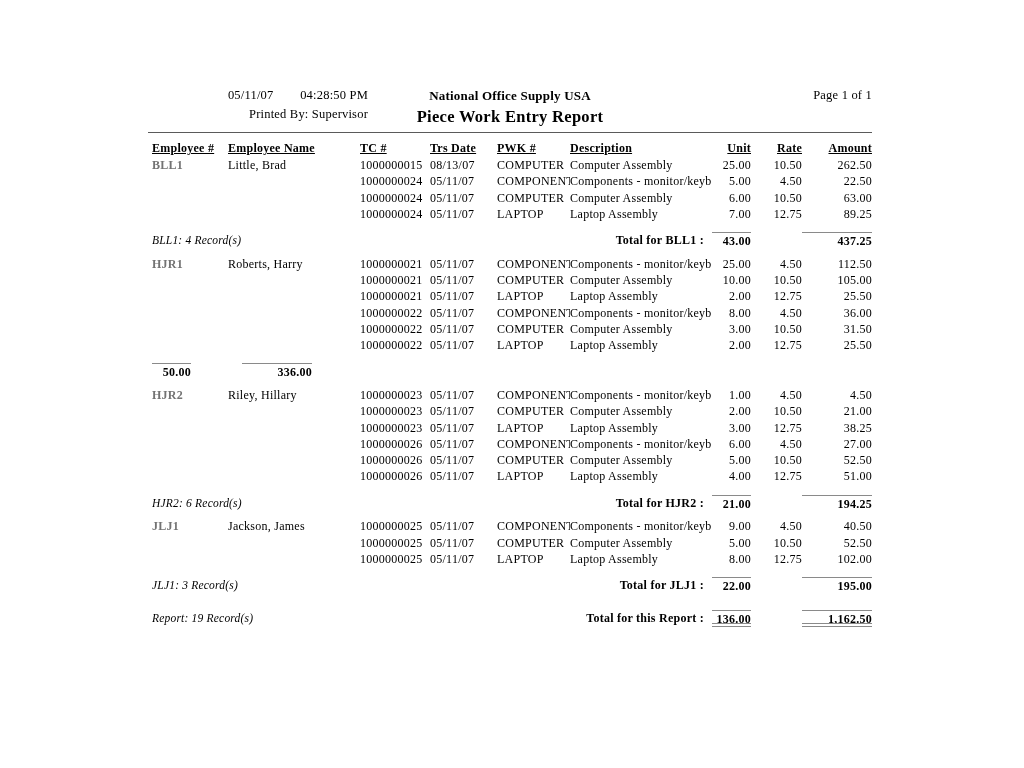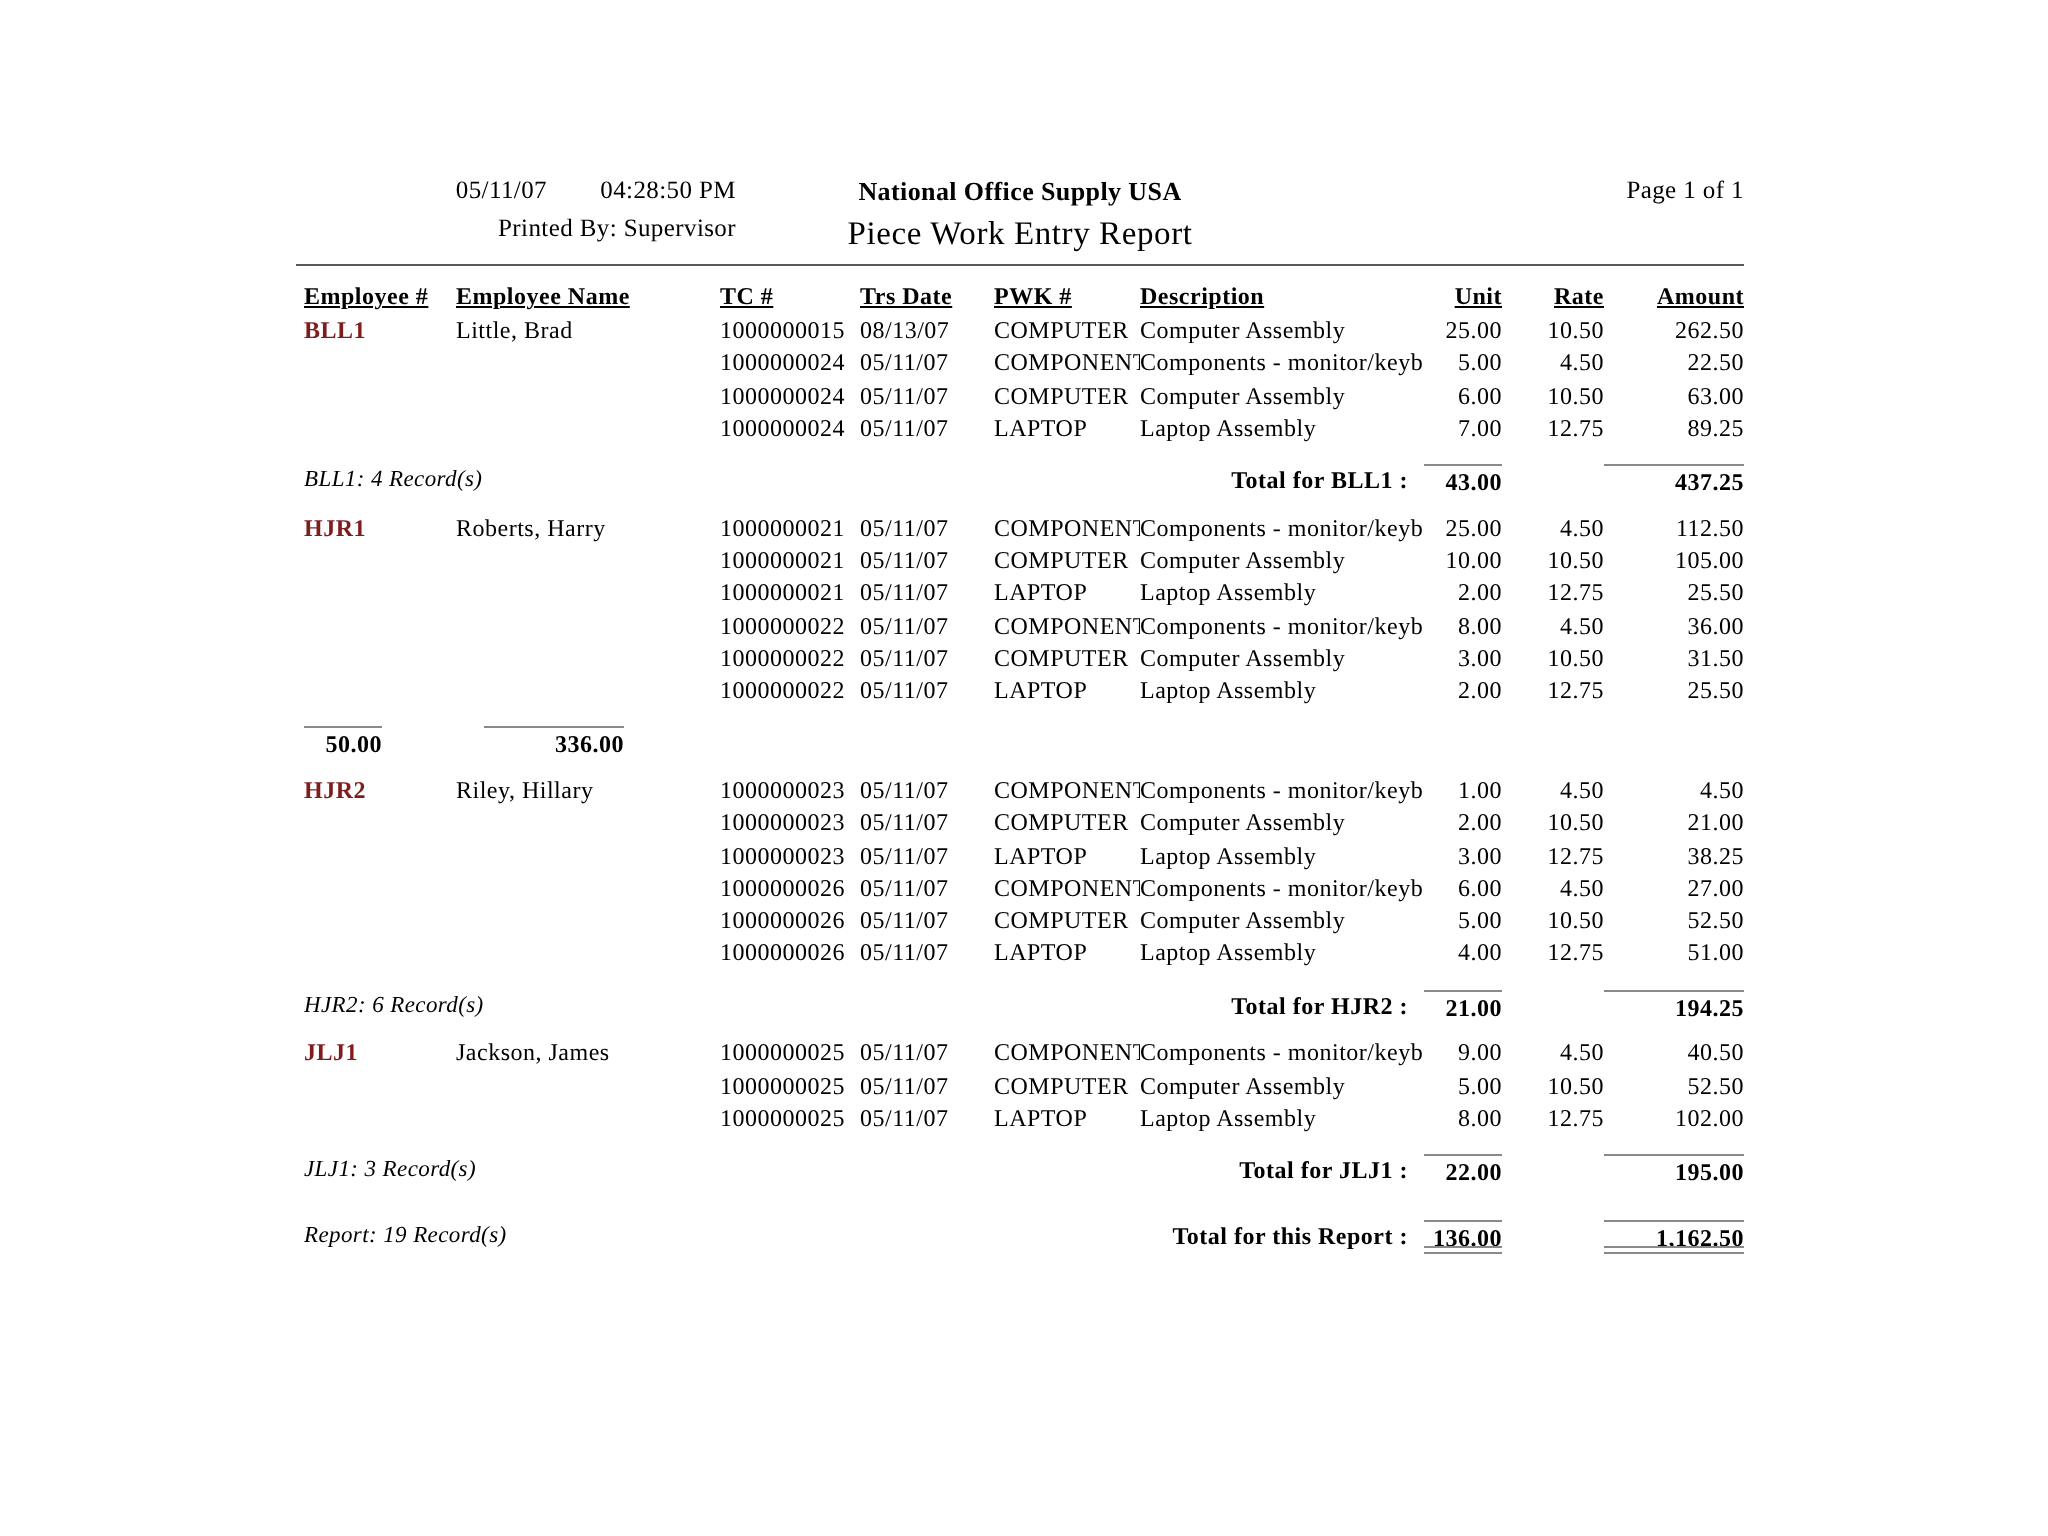--- a/index.html
+++ b/index.html
@@ -14,39 +14,39 @@
 
   
   .hdr-row { display:flex; align-items:flex-start; }
   .hdr-row1 { height:19px; font-size:12.5px; letter-spacing:.2px; }
   .hdr-row2 { height:24px; }
   .hdr-left  { width:220px; text-align:right; }
   .hdr-center{ flex:1; text-align:center; }
   .hdr-right { width:220px; text-align:right; font-size:12.5px; }
   .company   { font-weight:bold; font-size:13px; letter-spacing:.2px; }
   .printed-by{ font-size:12.5px; letter-spacing:.2px; }
-  .report-title { font-weight:normal; font-size:16.5px; letter-spacing:.3px; }
+  .report-title { font-weight:bold; font-size:16.5px; letter-spacing:.3px; }
   .rule { border-top:1px solid #5a5a5a; height:0; margin-top:1px; }
 
   
   .row { display:flex; height:16.3px; line-height:16.3px; font-size:12px;
          letter-spacing:.25px; padding-left:4px; white-space:nowrap; }
   .thead { margin-top:7px; height:17px; line-height:17px; font-weight:bold; }
   .thead .cell span { text-decoration:underline; }
   .cell { overflow:hidden; }
   .c-emp    { width:76px;  font-weight:bold; }
   .c-name   { width:132px; }
   .c-tc     { width:70px;  }
   .c-date   { width:67px;  }
   .c-pwk    { width:73px;  }
   .c-desc   { width:142px; }
   .c-unit   { width:39px;  text-align:right; }
   .c-rate   { width:51px;  text-align:right; }
   .c-amount { width:70px;  text-align:right; }
-  .emp-id { color:#7f1d1d; font-weight:bold; cursor:pointer; }
+  .emp-id { color:#737373; font-weight:bold; cursor:pointer; }
 
   
   .total-row { margin-top:10px; margin-bottom:6.5px; height:17px; line-height:16px; }
   .t-label { width:560px; display:flex; justify-content:space-between; padding-right:8px; }
   .rec-label { font-style:italic; font-size:11.5px; letter-spacing:.2px; }
   .tot-label { font-weight:bold; font-size:12px; }
   .t-num { font-weight:bold; }
   .line-top { border-top:1px solid #8a8a8a; }
   .report-total { margin-top:15.4px; margin-bottom:0; }
   .dbl { border-bottom:4px double #8a8a8a; }

